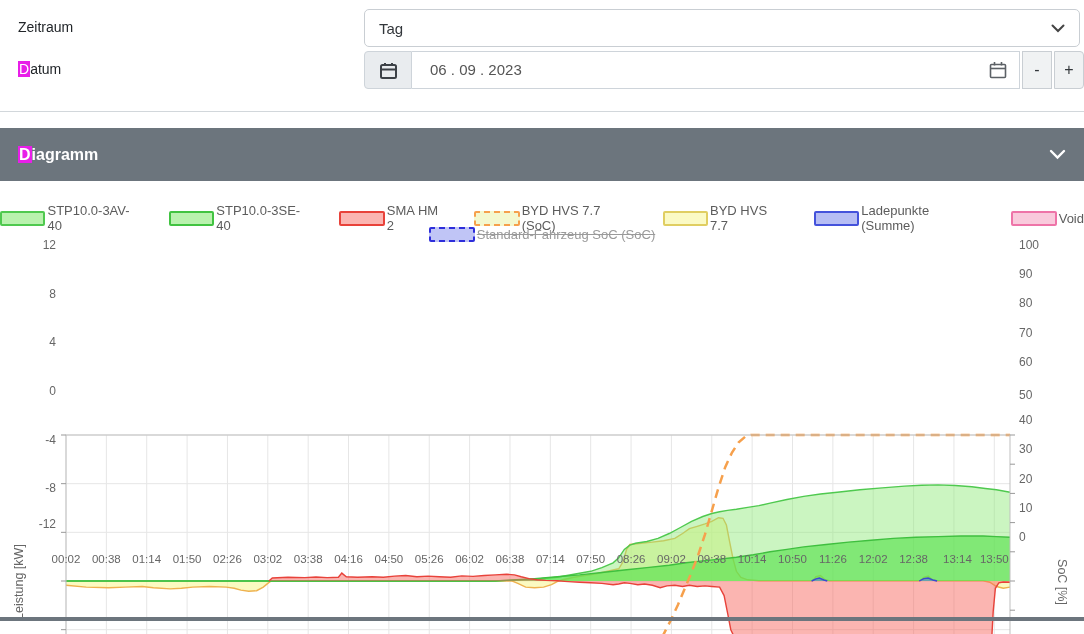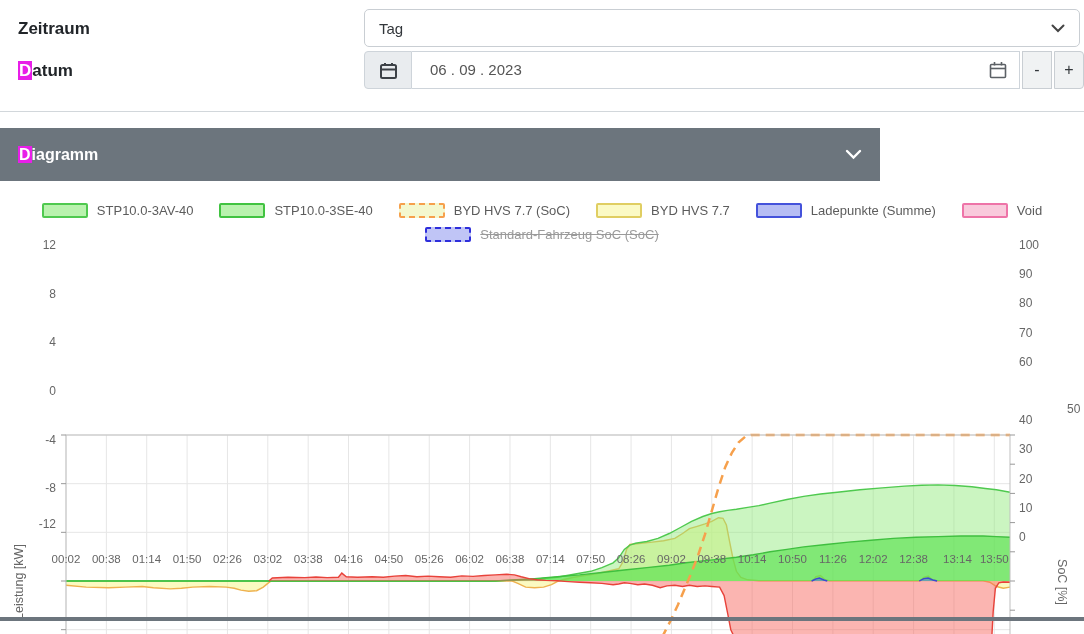--- a/index.html
+++ b/index.html
@@ -1,50 +1,50 @@
 <!DOCTYPE html>
 <html><head>
 <meta charset="utf-8">
 <style>
   * { margin:0; padding:0; box-sizing:border-box; }
   html,body { width:1084px; height:634px; background:#fff; overflow:hidden;
     font-family:"Liberation Sans", sans-serif; }
   #app { position:relative; width:1084px; height:634px; background:#fff; }
 
-  .ctl-label { position:absolute; left:18px; font-size:17px; color:#212529;font-weight:bold; }
+  .ctl-label { position:absolute; left:18px; font-size:14px; color:#212529; }
   .hl { background:#e81ee8; color:#fff; padding:0 1px; }
 
   .select-box { position:absolute; left:364px; top:9px; width:716px; height:38px;
     border:1px solid #c9ced3; border-radius:5px; background:#fff;
     display:flex; align-items:center; padding:0 14px; font-size:15px; color:#33373b;
     justify-content:space-between; cursor:pointer; }
 
   .date-group { position:absolute; left:364px; top:51px; width:720px; height:38px; display:flex; }
   .date-addon { width:48px; height:38px; background:#e9ecef; border:1px solid #ced4da;
     border-radius:4px 0 0 4px; display:flex; align-items:center; justify-content:center; }
   .date-input { flex:1; height:38px; border:1px solid #ced4da; border-left:none; background:#fff;
     display:flex; align-items:center; padding:0 12px 1px 18px; font-size:15px; color:#555;
     justify-content:space-between; }
   .btn-step { width:30px; height:38px; background:#f0f2f3; border:1px solid #c9ced3;
     margin-left:2px; font-size:16px; color:#33373b; display:flex; align-items:center;
     justify-content:center; cursor:pointer; }
   .btn-step.plus { border-radius:0 4px 4px 0; }
 
   .divider { position:absolute; left:0; top:111px; width:1084px; height:1px; background:#d2d7db; }
 
-  .panel-header { position:absolute; left:0; top:128px; width:880px; height:53px;
+  .panel-header { position:absolute; left:0; top:128px; width:1084px; height:53px;
     background:#6c757d; color:#fff; display:flex; align-items:center;
     justify-content:space-between; padding:0 18px; font-size:16px; font-weight:bold;
     cursor:pointer; }
 
   .legend-row { position:absolute; left:0; width:1084px; display:flex;
     justify-content:center; align-items:center; gap:26px; }
   #legend-row-1 { top:203px; }
   #legend-row-2 { top:227px; }
-  .legend-item { display:flex; align-items:center; gap:9px; cursor:pointer; }
+  .legend-item { display:flex; align-items:center; gap:2px; cursor:pointer; }
   .legend-swatch { width:46px; height:15px; border-radius:2px; }
   .legend-label { font-size:13px; color:#5c5c5c; }
   .legend-item.disabled .legend-label { color:#9a9a9a; text-decoration:line-through; }
 
   #chart-area { position:absolute; left:0; top:182px; width:1084px; height:435px; }
   #plot-svg { position:absolute; left:66px; top:253px; overflow:visible; }
   .tick-label { position:absolute; font-size:12px; color:#666; }
   .ytick-left { left:0; width:56px; text-align:right; }
   .ytick-right { left:1019px; text-align:left; }
   .xtick { width:52px; text-align:center; top:553px; font-size:11.5px; }
@@ -110,20 +110,24 @@
   </div>
 
   <div class="legend-row" id="legend-row-1">
       <div class="legend-item">
         <span class="legend-swatch" style="background: rgb(185, 242, 174); border: 2px solid rgb(79, 201, 79);"></span>
         <span class="legend-label">STP10.0-3AV-40</span>
       </div>
       <div class="legend-item">
         <span class="legend-swatch" style="background: rgb(185, 242, 174); border: 2px solid rgb(65, 195, 65);"></span>
         <span class="legend-label">STP10.0-3SE-40</span>
+      </div>
+      <div class="legend-item">
+        <span class="legend-swatch" style="background: rgb(251, 181, 177); border: 2px solid rgb(232, 66, 58);"></span>
+        <span class="legend-label">SMA HM 2</span>
       </div>
       <div class="legend-item">
         <span class="legend-swatch" style="background: rgb(244, 248, 207); border: 2px dashed rgb(246, 160, 76);"></span>
         <span class="legend-label">BYD HVS 7.7 (SoC)</span>
       </div>
       <div class="legend-item">
         <span class="legend-swatch" style="background: rgb(251, 250, 197); border: 2px solid rgb(224, 206, 98);"></span>
         <span class="legend-label">BYD HVS 7.7</span>
       </div>
       <div class="legend-item">
@@ -240,21 +244,21 @@
       <div class="tick-label ytick-left" style="top: 153.333px;">4</div>
       <div class="tick-label ytick-left" style="top: 202px;">0</div>
       <div class="tick-label ytick-left" style="top: 250.667px;">-4</div>
       <div class="tick-label ytick-left" style="top: 299.333px;">-8</div>
       <div class="tick-label ytick-left" style="top: 335px;">-12</div>
       <div class="tick-label ytick-right" style="top: 56px;">100</div>
       <div class="tick-label ytick-right" style="top: 85.2px;">90</div>
       <div class="tick-label ytick-right" style="top: 114.4px;">80</div>
       <div class="tick-label ytick-right" style="top: 143.6px;">70</div>
       <div class="tick-label ytick-right" style="top: 172.8px; text-align: right;">60</div>
-      <div class="tick-label ytick-right" style="top: 220px; margin-left: 48px;">50</div>
+      <div class="tick-label ytick-right" style="top: 206px;">50</div>
       <div class="tick-label ytick-right" style="top: 231.2px;">40</div>
       <div class="tick-label ytick-right" style="top: 260.4px;">30</div>
       <div class="tick-label ytick-right" style="top: 289.6px;">20</div>
       <div class="tick-label ytick-right" style="top: 318.8px;">10</div>
       <div class="tick-label ytick-right" style="top: 348px;">0</div>
       <div class="tick-label xtick" style="left: 40px; top: 371px;">00:02</div>
       <div class="tick-label xtick" style="left: 80.361px; top: 371px;">00:38</div>
       <div class="tick-label xtick" style="left: 120.722px; top: 371px;">01:14</div>
       <div class="tick-label xtick" style="left: 161.083px; top: 371px;">01:50</div>
       <div class="tick-label xtick" style="left: 201.444px; top: 371px;">02:26</div>

